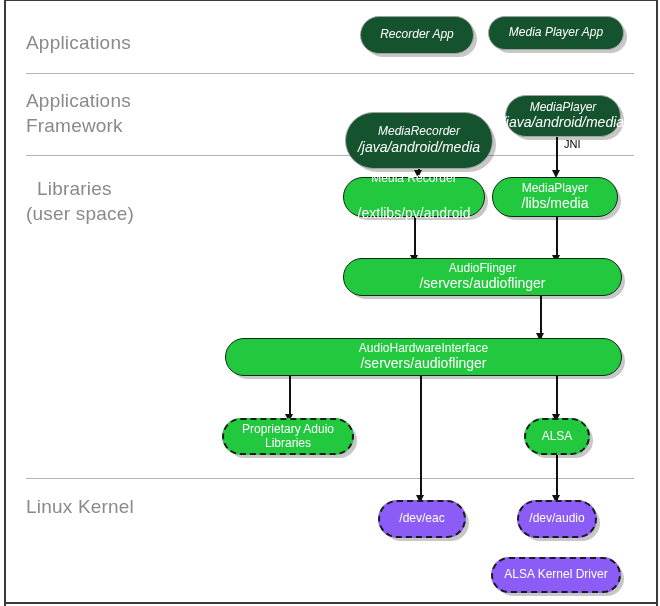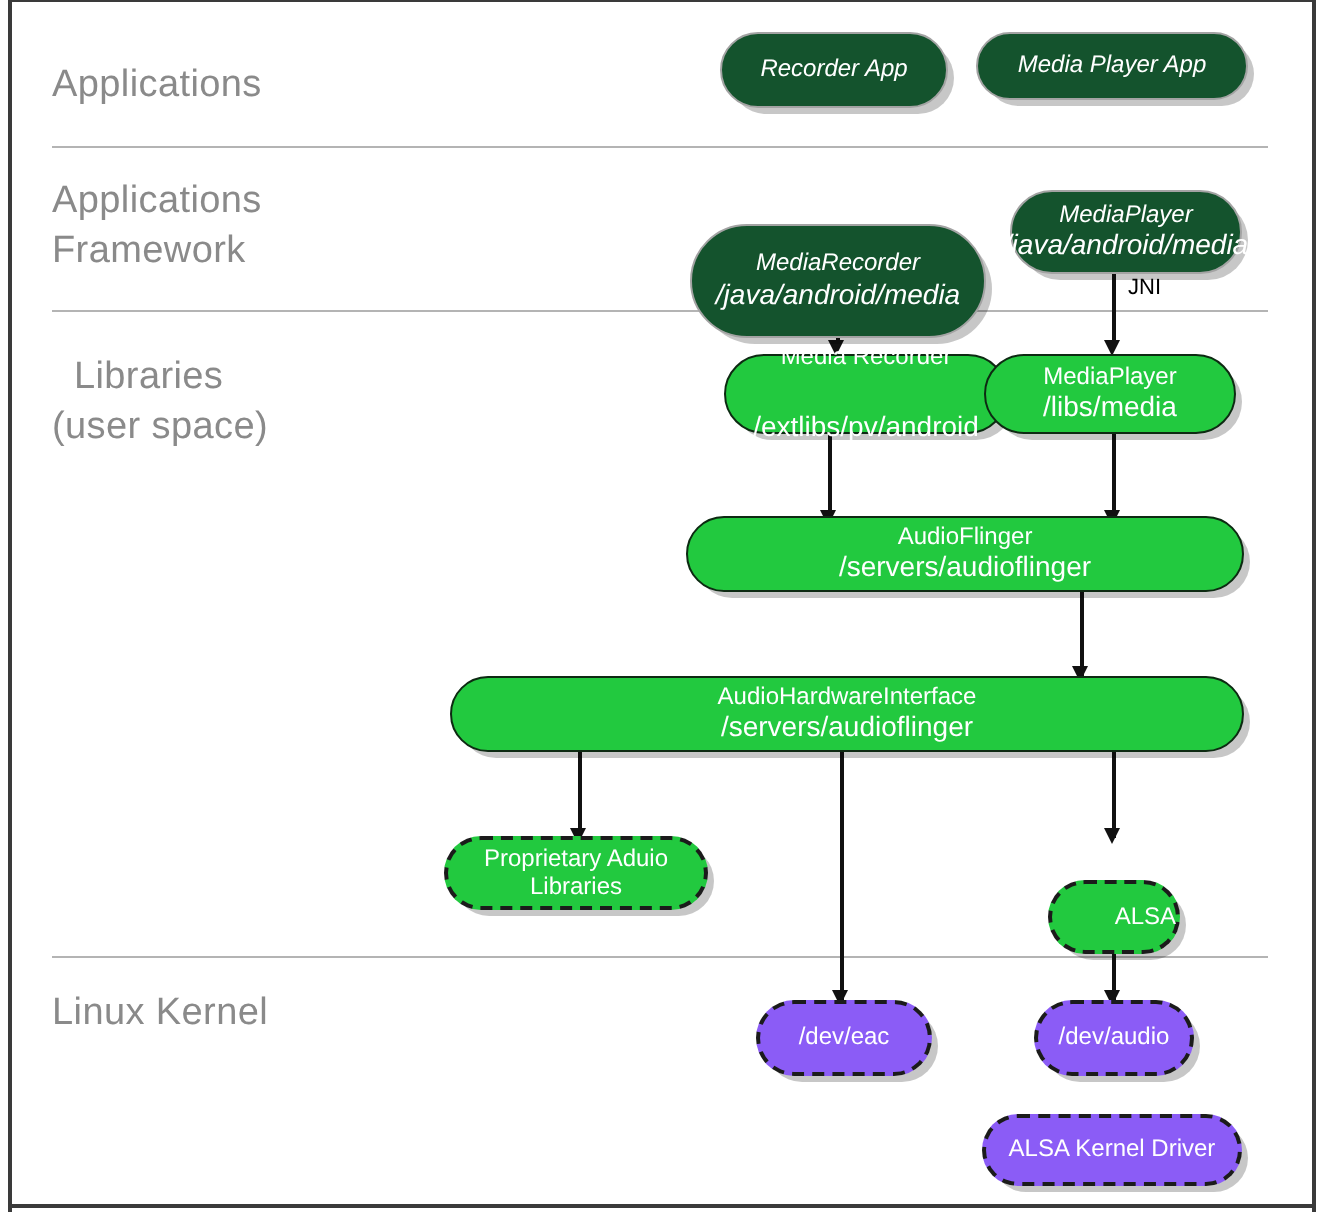--- a/index.html
+++ b/index.html
@@ -180,21 +180,21 @@
   <div class="node blue" style="left:345px; top:112px; width:148px; height:57px;">
     <div class="title">MediaRecorder</div>
     <div class="sub">/java/android/media</div>
   </div>
 
   <div class="node blue" style="left:505px; top:95px; width:116px; height:42px;">
     <div class="title">MediaPlayer</div>
     <div class="sub">/java/android/media</div>
   </div>
 
-  <div class="node green" style="left:362px; top:177px; width:142px; height:40px;gap:20px;">
+  <div class="node green" style="left:343px; top:177px; width:142px; height:40px;gap:20px;">
     <div class="title">Media Recorder</div>
     <div class="sub">/extlibs/pv/android</div>
   </div>
 
   <div class="node green" style="left:492px; top:177px; width:126px; height:40px;">
     <div class="title">MediaPlayer</div>
     <div class="sub">/libs/media</div>
   </div>
 
   <div class="node green" style="left:343px; top:258px; width:279px; height:38px;">
@@ -205,21 +205,21 @@
   <div class="node green" style="left:225px; top:338px; width:397px; height:38px;">
     <div class="title">AudioHardwareInterface</div>
     <div class="sub">/servers/audioflinger</div>
   </div>
 
   <div class="node green-dashed" style="left:222px; top:418px; width:132px; height:37px;">
     <div class="title">Proprietary Aduio</div>
     <div class="title">Libraries</div>
   </div>
 
-  <div class="node green-dashed" style="left:524px; top:440px; width:66px; height:37px;align-items:flex-end;">
+  <div class="node green-dashed" style="left:524px; top:418px; width:66px; height:37px;">
     <div class="title">ALSA</div>
   </div>
 
   <div class="node red-dashed" style="left:378px; top:500px; width:88px; height:38px;">
     <div class="title">/dev/eac</div>
   </div>
 
   <div class="node red-dashed" style="left:517px; top:500px; width:80px; height:38px;">
     <div class="title">/dev/audio</div>
   </div>

